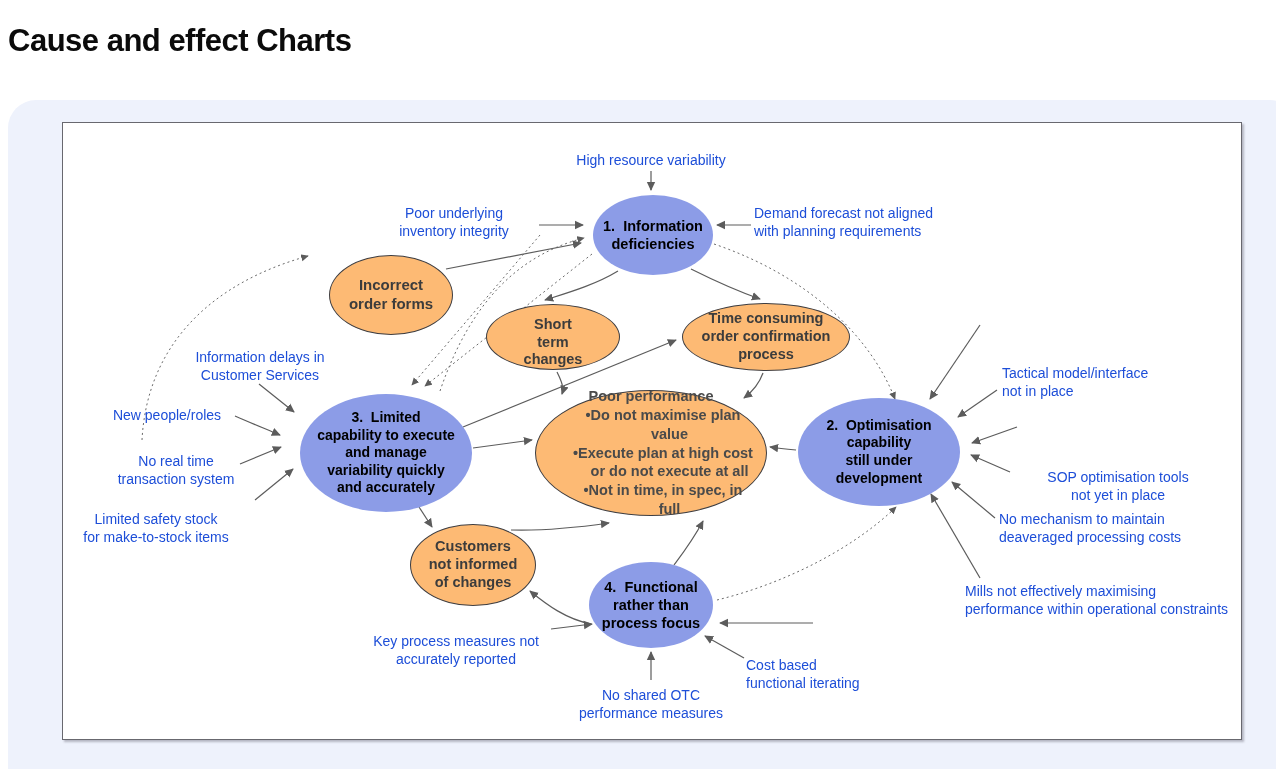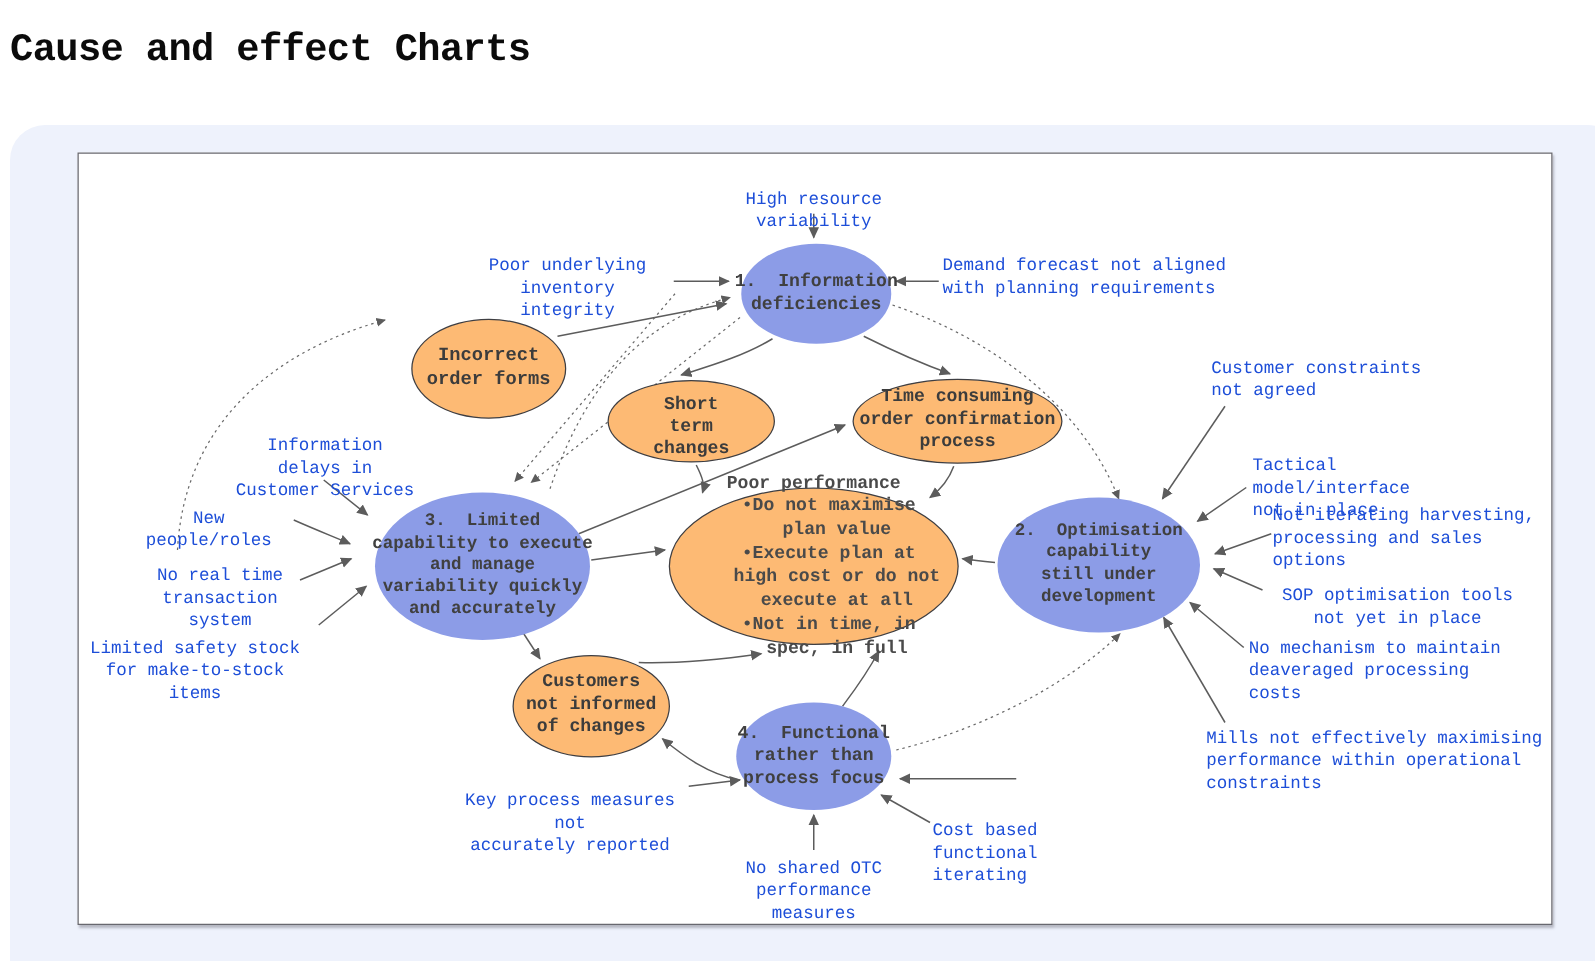--- a/index.html
+++ b/index.html
@@ -1,28 +1,28 @@
 <!DOCTYPE html>
 <html><head>
 <meta charset="utf-8">
 <style>
   html,body{margin:0;padding:0;background:#ffffff;width:1276px;height:769px;overflow:hidden;
     font-family:"Liberation Sans", sans-serif;}
-  .page{position:relative;width:1028px;height:769px;font-family:Liberation Mono, monospace;}
+  .page{position:relative;width:1028px;height:769px;}
   .page-title{position:absolute;left:8px;top:2px;font-size:31px;font-weight:700;color:#0b0b0b;
     letter-spacing:-0.5px;}
   .panel{position:absolute;left:8px;top:100px;width:1290px;height:700px;background:#eef2fc;
     border-radius:28px;}
   .diagram-box{position:absolute;left:54px;top:22px;width:1178px;height:616px;background:#ffffff;
     border:1.6px solid #68686f;box-shadow:1.5px 2px 2px rgba(110,110,125,.45);}
   svg.arrows{position:absolute;left:0;top:0;width:1178px;height:616px;}
   .node{position:absolute;border-radius:50%;display:flex;align-items:center;justify-content:center;
     text-align:center;box-sizing:border-box;}
   .node .nlab{white-space:pre;font-weight:700;}
-  .primary{background:#8c9ce7;color:#404040;}
+  .primary{background:#8c9ce7;color:#000000;}
   .secondary{background:#fdba74;border:1.7px solid #3e3e42;color:#3c3c3c;}
   #n-e1{left:530px;top:72px;width:120px;height:80px;font-size:14.5px;line-height:1.26;}
   #n-e2{left:735px;top:275px;width:162px;height:108px;font-size:14px;line-height:1.26;}
   #n-e3{left:237px;top:271px;width:172px;height:118px;font-size:14px;line-height:1.25;}
   #n-e4{left:526px;top:439px;width:124px;height:86px;font-size:14.5px;line-height:1.26;}
   #n-incorrect{left:266px;top:132px;width:124px;height:80px;font-size:15px;line-height:1.25;}
   #n-short{left:423px;top:181px;width:134px;height:66px;font-size:14.5px;line-height:1.22;align-items:flex-end;}
   #n-time{left:619px;top:180px;width:168px;height:68px;font-size:14.5px;line-height:1.22;}
   #n-customers{left:347px;top:401px;width:126px;height:82px;font-size:14.5px;line-height:1.24;}
   #n-poorperf{left:472px;top:267px;width:232px;height:126px;}
@@ -158,26 +158,22 @@
             <li>Not in time, in spec, in full</li>
           </ul>
         </div>
       </div>
 
       <div class="lbl c" id="l-high">High resource variability</div>
       <div class="lbl r" id="l-poorund">Poor underlying
 inventory integrity</div>
       <div class="lbl" id="l-demand">Demand forecast not aligned
 with planning requirements</div>
-      <div class="lbl" id="l-custcon">Customer constraints
-not agreed</div>
       <div class="lbl" id="l-tactical">Tactical model/interface
 not in place</div>
-      <div class="lbl" id="l-notiter">Not iterating harvesting,
-processing and sales options</div>
       <div class="lbl" id="l-sop">SOP optimisation tools
 not yet in place</div>
       <div class="lbl" id="l-nomech">No mechanism to maintain
 deaveraged processing costs</div>
       <div class="lbl" id="l-mills">Mills not effectively maximising
 performance within operational constraints</div>
       <div class="lbl r" id="l-infodelay">Information delays in
 Customer Services</div>
       <div class="lbl r" id="l-newpeople">New people/roles</div>
       <div class="lbl r" id="l-norealtime">No real time

